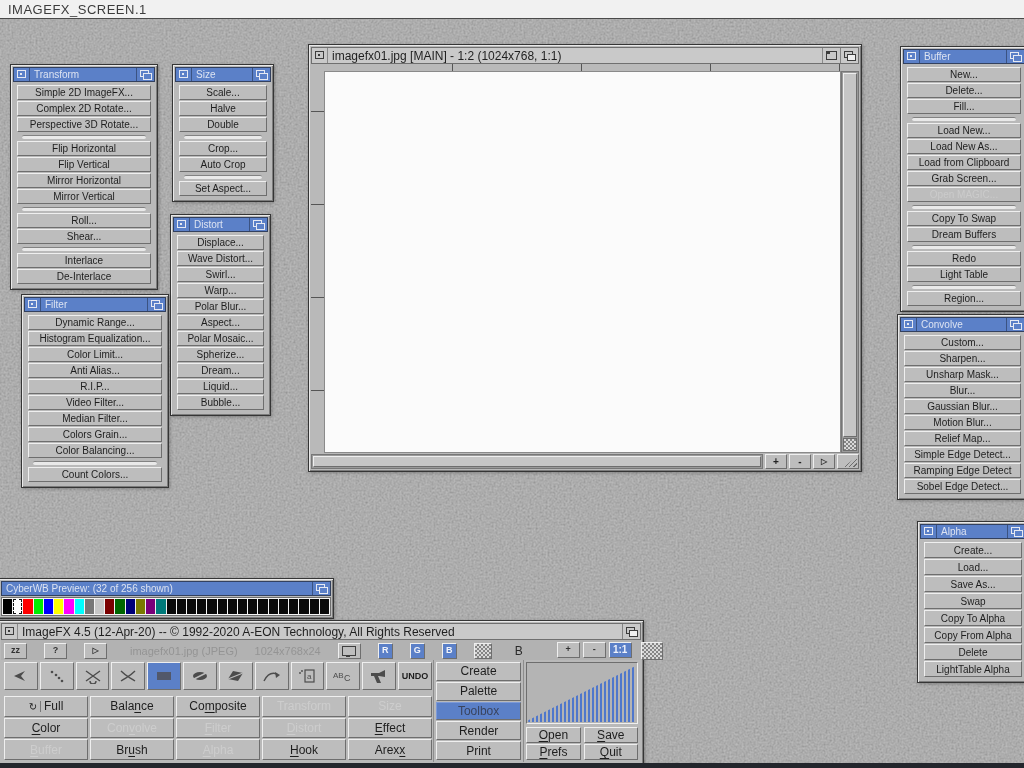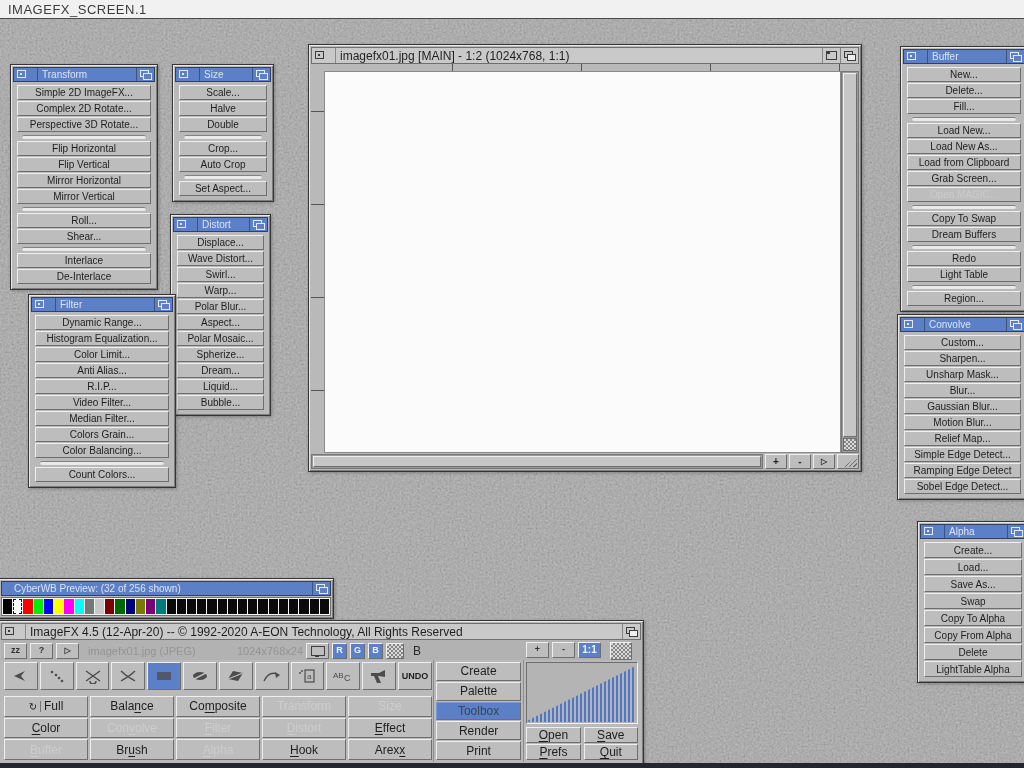--- a/index.html
+++ b/index.html
@@ -13,21 +13,21 @@
   #screen-titlebar{position:absolute;left:0;top:0;width:1024px;height:18px;background:#f1f1f1;
     border-bottom:1px solid #4a4a4a;display:flex;align-items:center;z-index:4;}
   #screen-titlebar .stext{font-size:13px;color:#3c3c3c;padding-left:8px;letter-spacing:.5px;}
 
   
   .window{position:absolute;background:#b9b9b9;border:1px solid #353535;padding:2px;z-index:3;
     box-shadow:inset 1px 1px 0 #e9e9e9,inset -1px -1px 0 #7c7c7c,1px 1px 3px rgba(0,0,0,.25);}
   .titlebar{height:13px;display:flex;align-items:stretch;background:#5b80c8;border:1px solid #33415f;}
   .titlebar.gray{background:#c9c9c9;border-color:#6f6f6f;height:15px;}
   .titlebar .title{flex:1;font-size:10px;color:#dde3f2;display:flex;align-items:center;padding:0 4px;
-    border-left:1px solid rgba(0,0,0,.35);white-space:nowrap;overflow:hidden;margin-left:8px;}
+    border-left:1px solid rgba(0,0,0,.35);white-space:nowrap;overflow:hidden;}
   .titlebar.gray .title{color:#1f1f1f;font-size:12px;border-left:1px solid #8a8a8a;}
   .gclose{width:15px;position:relative;flex:none;}
   .gclose::before{content:"";position:absolute;left:3px;top:2px;width:7px;height:6px;border:1px solid #e6e9f2;}
   .gclose::after{content:"";position:absolute;left:6px;top:5px;width:2px;height:2px;background:#e6e9f2;}
   .titlebar.gray .gclose::before{border-color:#3c3c3c;top:3px;}
   .titlebar.gray .gclose::after{background:#3c3c3c;top:6px;}
   .gdepth{width:17px;position:relative;flex:none;border-left:1px solid rgba(0,0,0,.35);}
   .gdepth::before{content:"";position:absolute;left:3px;top:2px;width:7px;height:5px;border:1px solid #e6e9f2;}
   .gdepth::after{content:"";position:absolute;left:6px;top:5px;width:7px;height:5px;background:#5b80c8;border:1px solid #e6e9f2;}
   .titlebar.gray .gdepth::before{border-color:#3c3c3c;top:3px;}
@@ -40,21 +40,21 @@
   .panel-body{padding:3px 4px 3px;display:flex;flex-direction:column;gap:1px;}
   .pbtn{height:13px;background:#bdbdbd;border-top:1px solid #efefef;border-left:1px solid #efefef;
     border-bottom:1px solid #6e6e6e;border-right:1px solid #6e6e6e;
     font-size:10px;color:#1e1e1e;display:flex;align-items:center;justify-content:center;white-space:nowrap;}
   .pbtn.disabled{color:#cbcbcb;}
   .pdivider{height:3px;margin:2px 5px 1px;background:#e9e9e9;border-top:1px solid #828282;border-radius:2px;}
 
   .win-transform{left:10px;top:64px;width:142px;}
   .win-size{left:172px;top:64px;width:96px;}
   .win-distort{left:170px;top:214px;width:95px;}
-  .win-filter{left:28px;top:294px;width:142px;}
+  .win-filter{left:21px;top:294px;width:142px;}
   .win-buffer{left:900px;top:46px;width:122px;}
   .win-convolve{left:897px;top:314px;width:125px;}
   .win-alpha{left:917px;top:521px;width:106px;}
   .win-alpha .pbtn{height:14px;}
 
   
   .win-image{left:308px;top:44px;width:548px;height:422px;display:flex;flex-direction:column;}
   .iw-rulerrow{height:7px;display:flex;}
   .iw-rulertop{flex:1;margin-left:13px;margin-right:16px;
     background:repeating-linear-gradient(90deg,transparent 0 128px,#555 128px 129px);}
@@ -84,21 +84,21 @@
     clip-path:polygon(100% 0,100% 100%,0 100%);}
 
   
   .win-cyberwb{left:-2px;top:578px;width:330px;}
   .swatch-strip{margin-top:1px;background:#f4f4f4;border:1px solid #6e6e6e;display:flex;gap:1px;padding:1px;height:15px;}
   .swatch{flex:1;}
   .swatch.selected{outline:1px dashed #111;outline-offset:-1px;background:#fff;}
 
   
   .win-toolbar{left:-2px;top:620px;width:640px;height:139px;display:flex;flex-direction:column;}
-  .info-row{height:19px;display:flex;align-items:center;gap:3px;padding:1px 3px 0;background:#b2b2b2;}
+  .info-row{height:19px;display:flex;align-items:center;gap:17px;padding:1px 3px 0;background:#b2b2b2;}
   .mini{height:14px;min-width:21px;background:#bdbdbd;border-top:1px solid #efefef;border-left:1px solid #efefef;
     border-bottom:1px solid #6e6e6e;border-right:1px solid #6e6e6e;color:#333;font-size:9px;font-weight:bold;
     display:flex;align-items:center;justify-content:center;line-height:1;}
   .mini.blue{background:#5b80c8;color:#f2f4fa;min-width:13px;}
   .mini.selected{background:#5b80c8;color:#eef2fc;}
   .mini.checker{min-width:16px;background-color:#d9d9d9;
     background-image:linear-gradient(45deg,#858585 25%,transparent 25% 75%,#858585 75%),
                      linear-gradient(45deg,#858585 25%,transparent 25% 75%,#858585 75%);
     background-size:4px 4px;background-position:0 0,2px 2px;}
   .ghost-text{font-size:11px;color:#949494;white-space:nowrap;}

